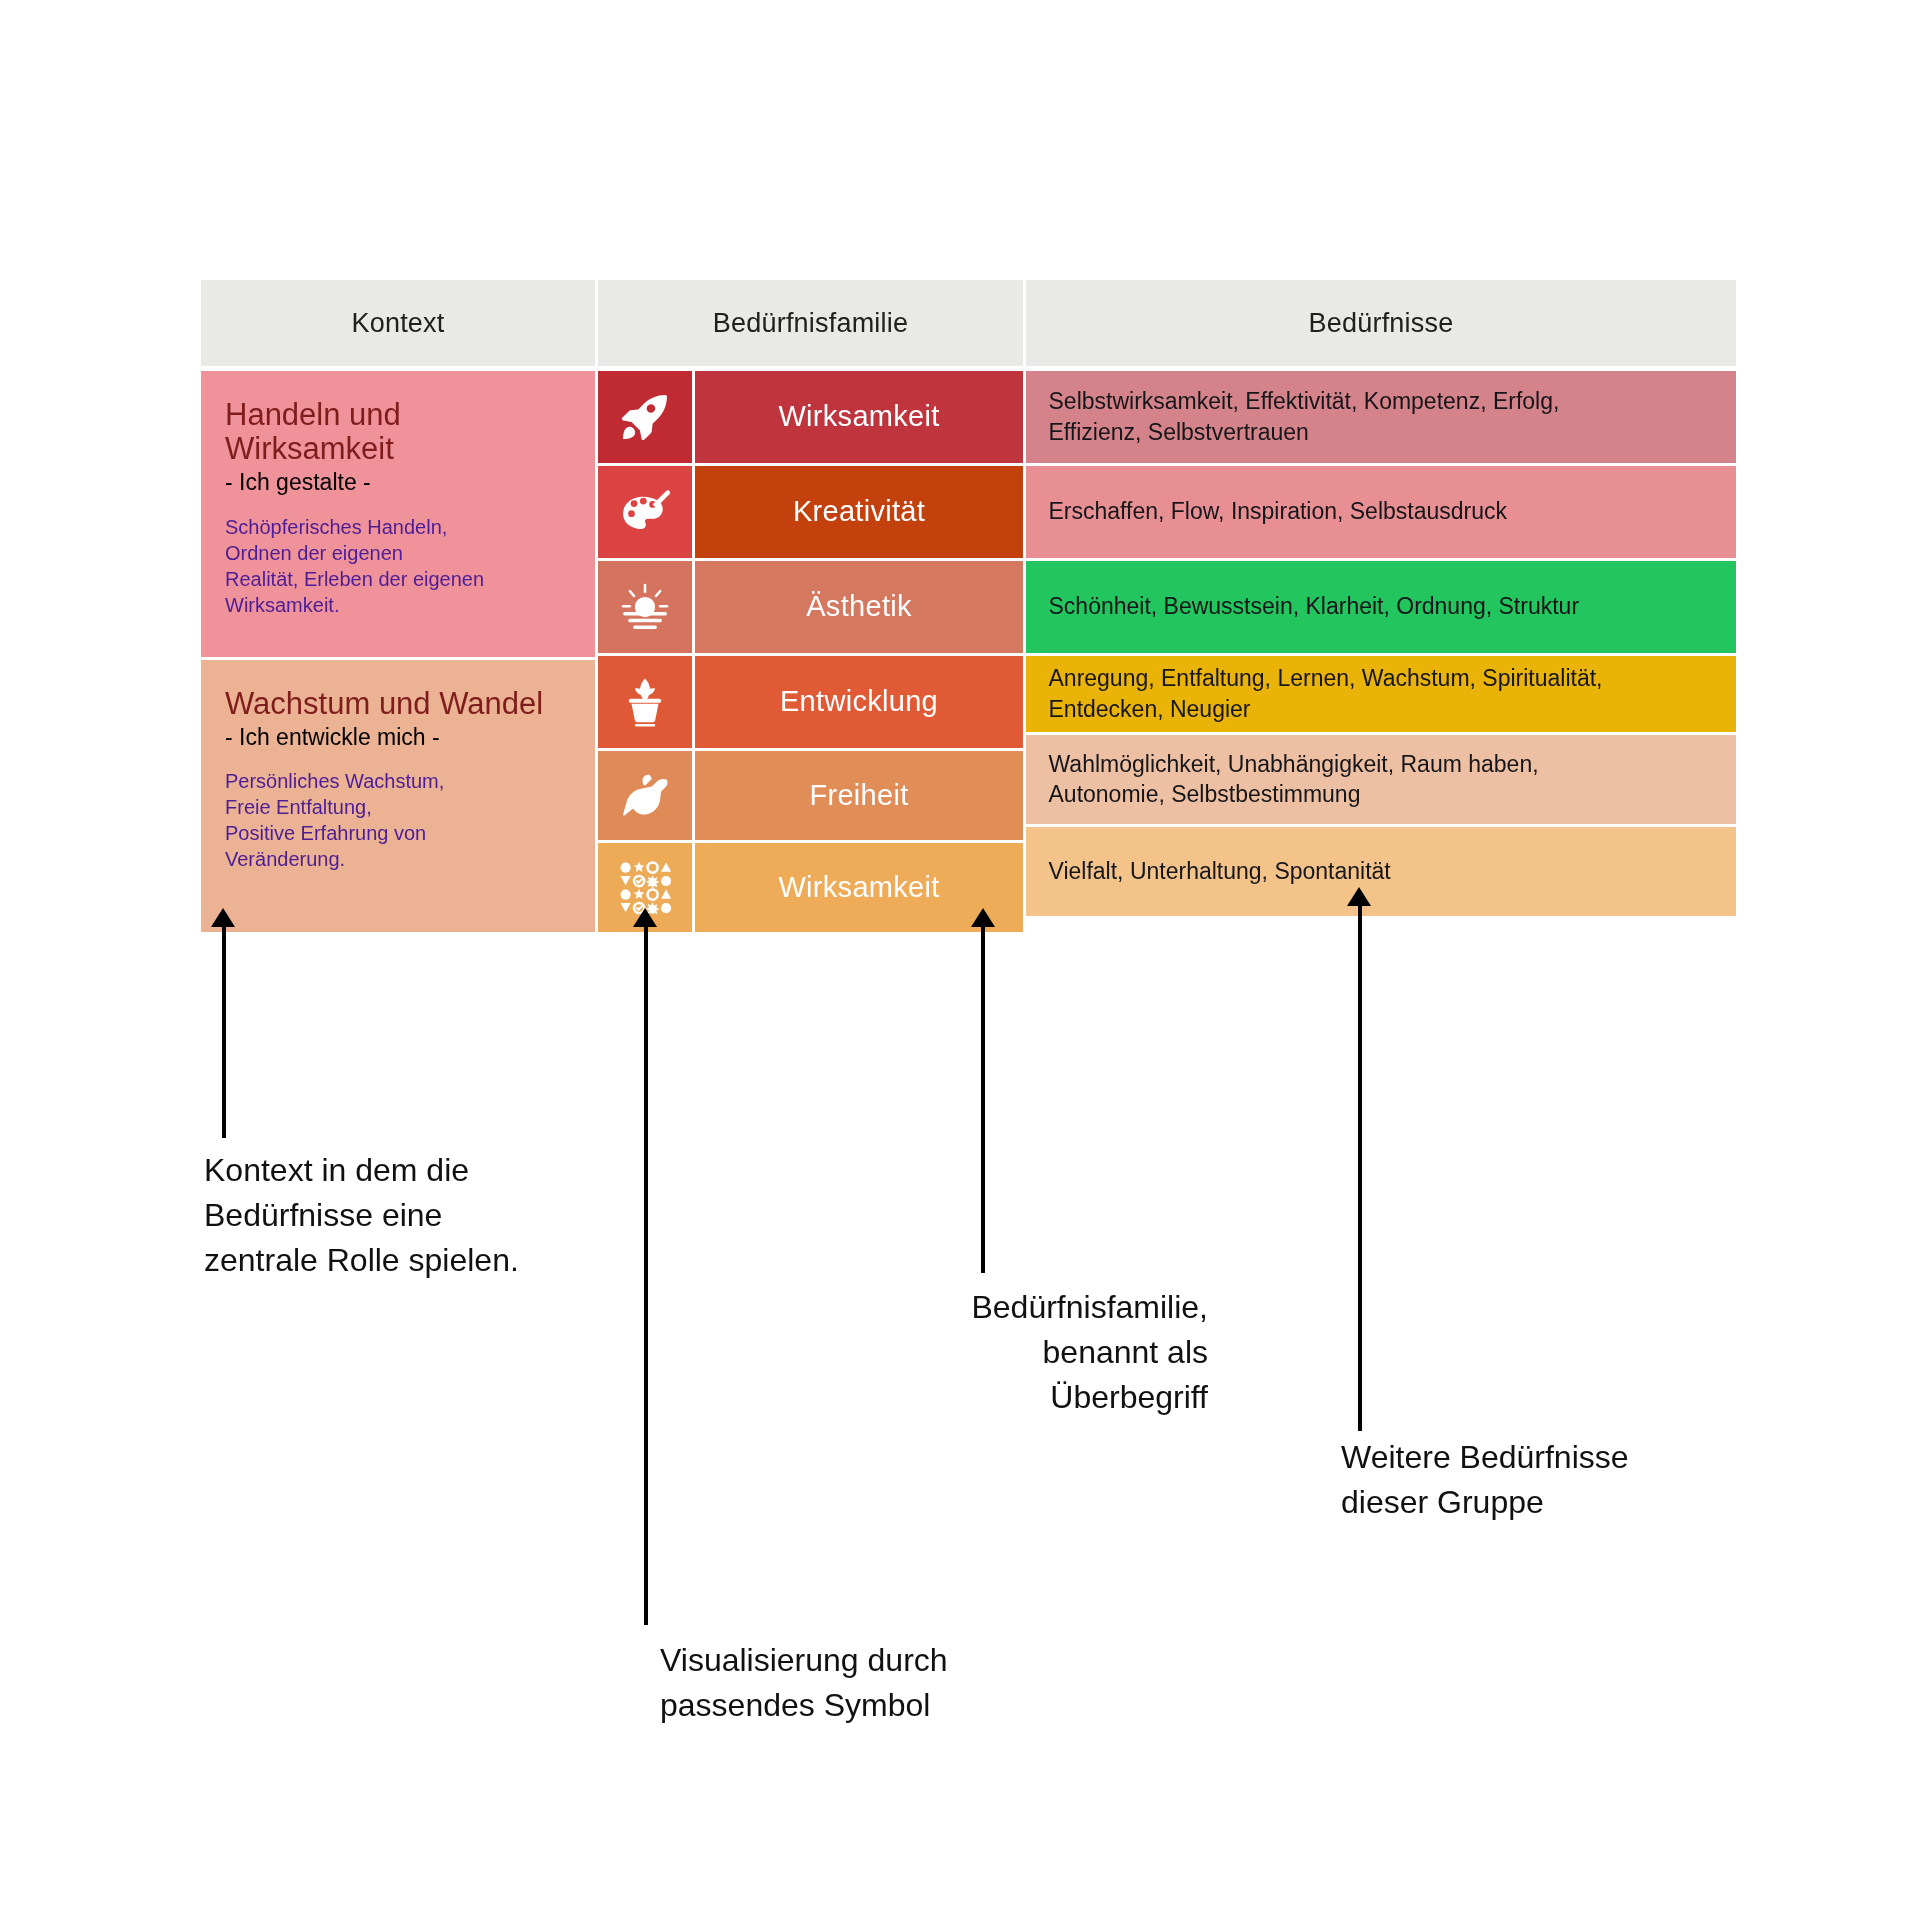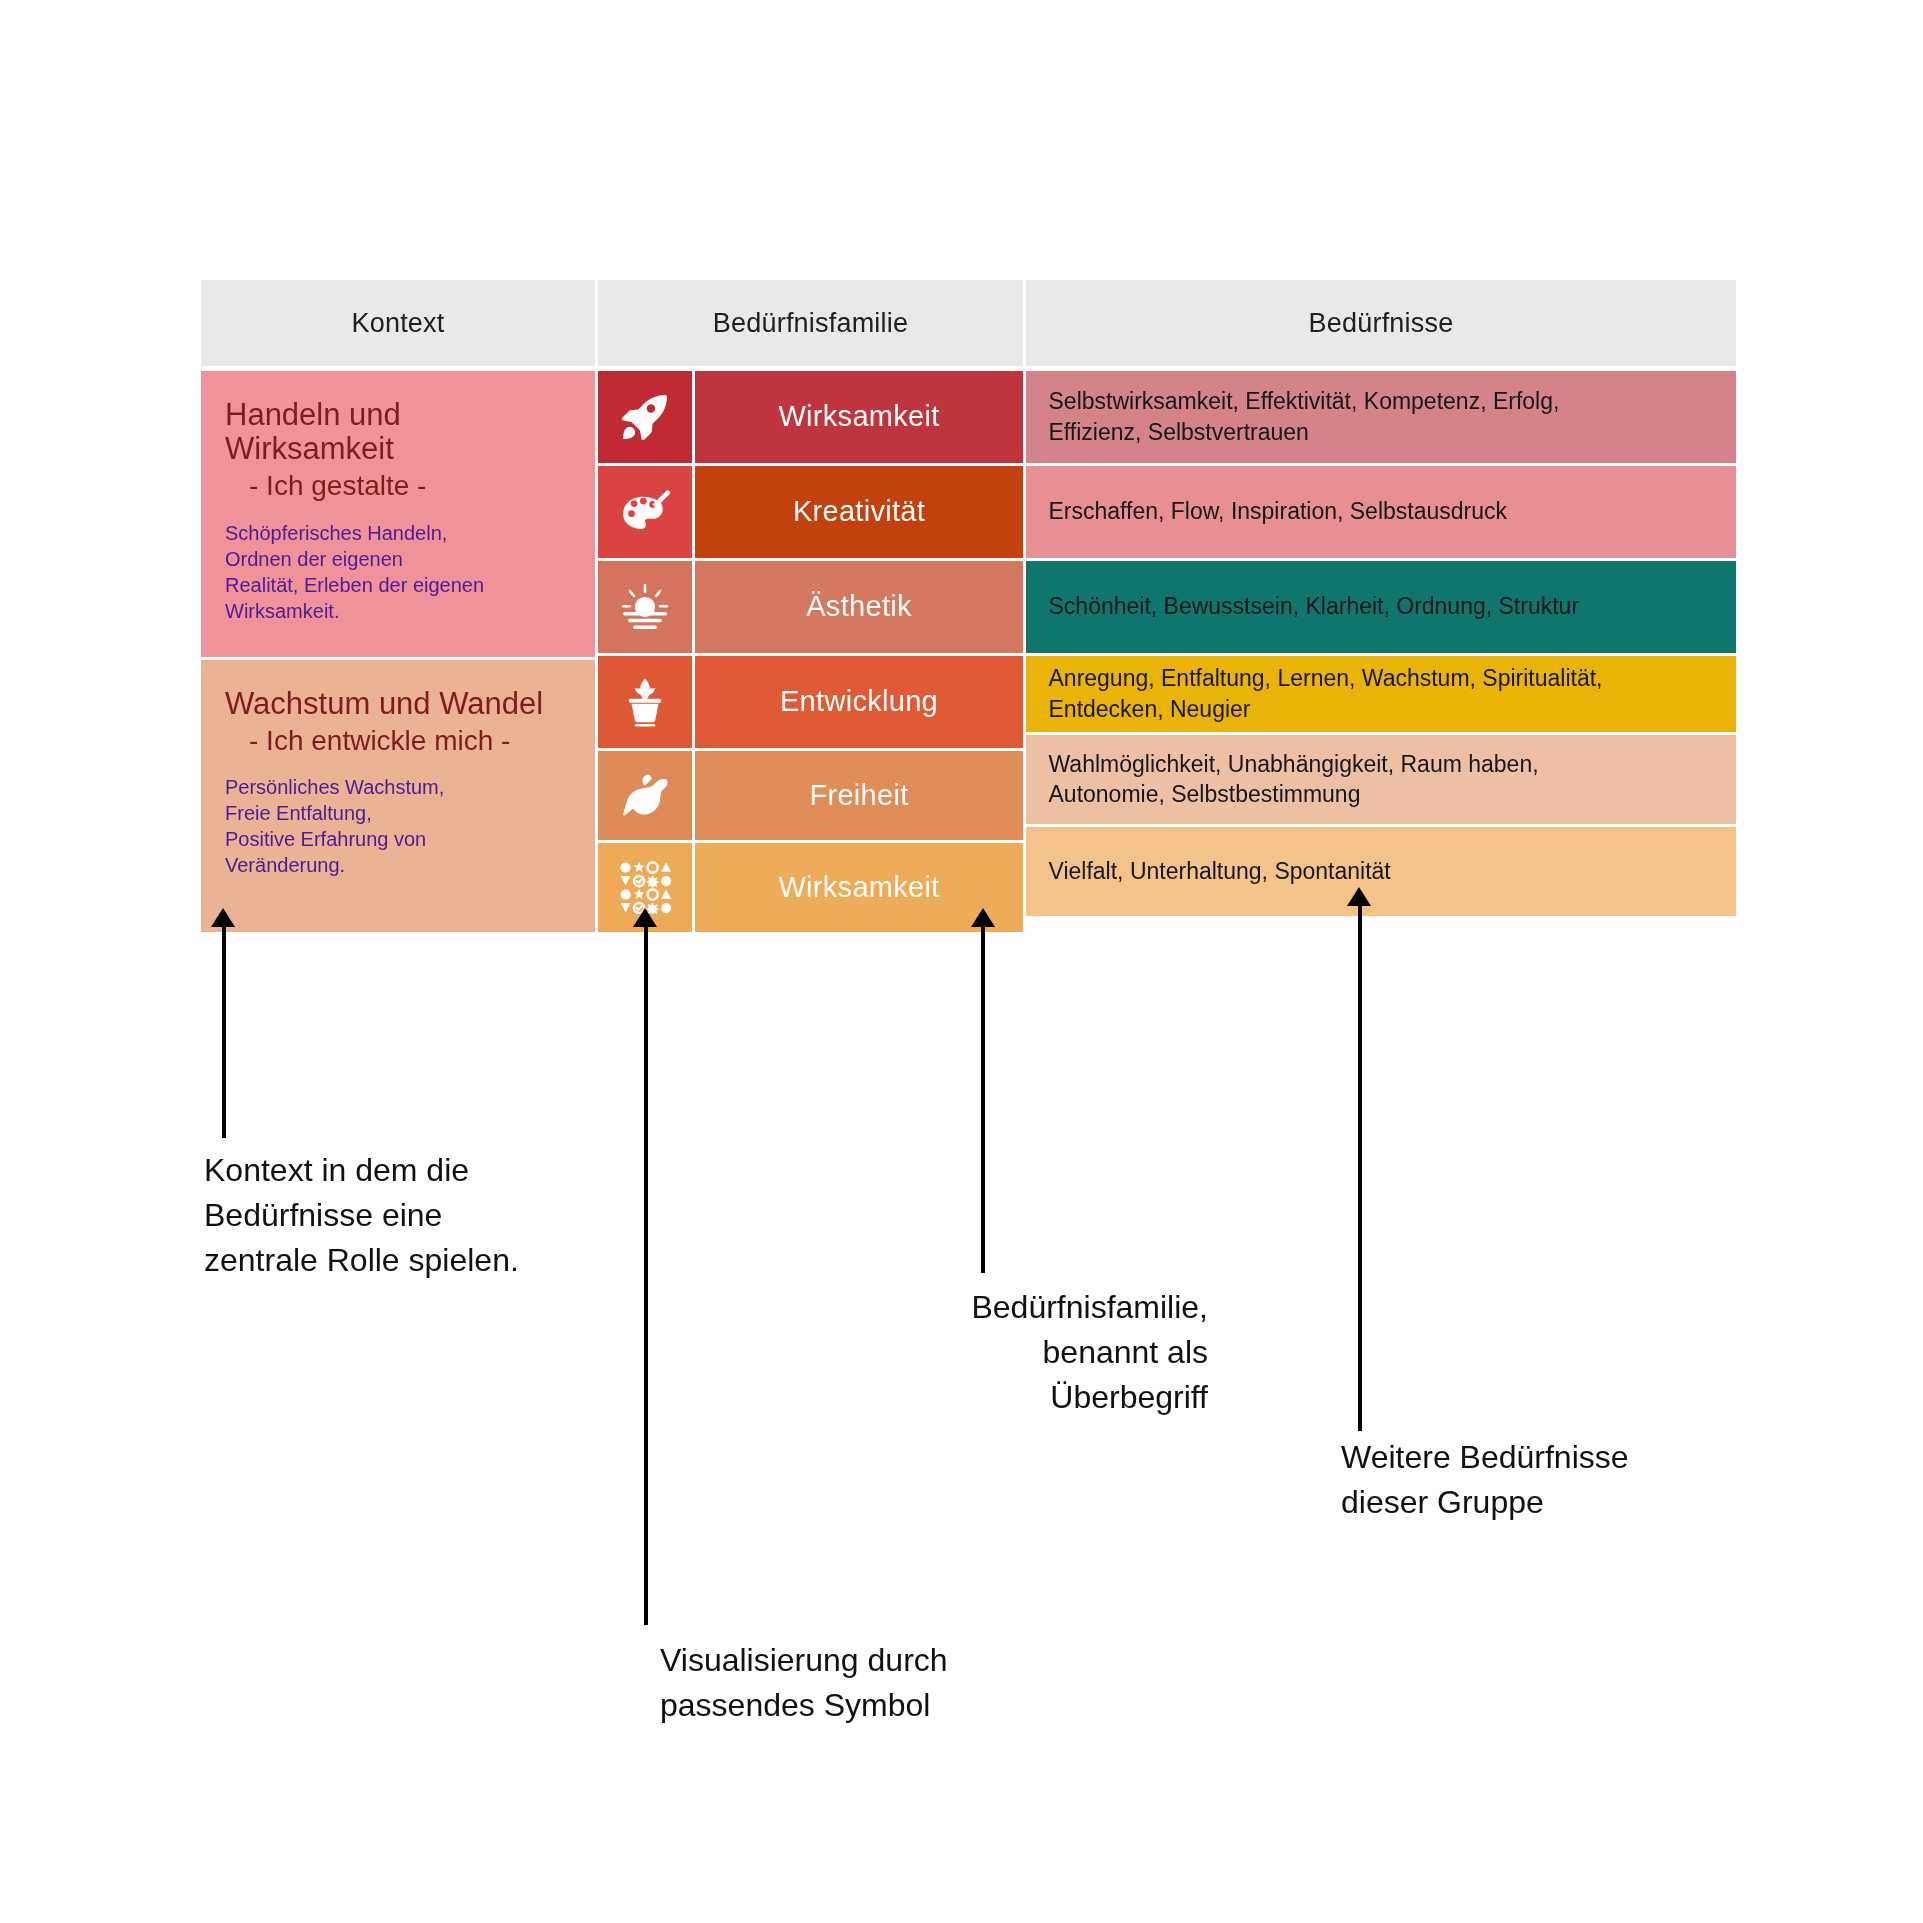--- a/index.html
+++ b/index.html
@@ -50,22 +50,22 @@
     box-sizing:border-box;
   }
   .ctx-cell.c1{height:286px;background:#f0929a;}
   .ctx-cell.c2{height:272px;background:#ebb294;}
   .ctx-title{
     font-size:31px;line-height:1.12;
     color:#7f1d1d;font-weight:400;
     white-space:pre-line;
   }
   .ctx-sub{
-    font-size:28px;line-height:1.25;
-    color:#7f1d1d;margin-top:1.5px;margin-left:24px;
+    font-size:23px;line-height:1.25;
+    color:#000000;margin-top:1.5px;
   }
   .ctx-desc{
     font-size:20px;line-height:1.30;
     color:#4c1d95;margin-top:16.5px;
     white-space:pre-line;
   }
 
   
   .mid-col{width:425px;display:flex;flex-direction:column;gap:3px;}
   .mid-row{display:flex;gap:3px;}
@@ -249,21 +249,21 @@
         </div>
         <div class="fam-box" style="background:#eeac58">Wirksamkeit</div>
       </div>
 
     </div>
 
     <div class="needs-col">
       <div class="needs-cell" style="height:92px;background:#d4838a">Selbstwirksamkeit, Effektivität, Kompetenz, Erfolg,
 Effizienz, Selbstvertrauen</div>
       <div class="needs-cell" style="height:92px;background:#e88f93">Erschaffen, Flow, Inspiration, Selbstausdruck</div>
-      <div class="needs-cell" style="height:92px;background:#0f766e">Schönheit, Bewusstsein, Klarheit, Ordnung, Struktur</div>
+      <div class="needs-cell" style="height:92px;background:#22c55e">Schönheit, Bewusstsein, Klarheit, Ordnung, Struktur</div>
       <div class="needs-cell" style="height:76px;background:#eab308">Anregung, Entfaltung, Lernen, Wachstum, Spiritualität,
 Entdecken, Neugier</div>
       <div class="needs-cell" style="height:89px;background:#eec0a3">Wahlmöglichkeit, Unabhängigkeit, Raum haben,
 Autonomie, Selbstbestimmung</div>
       <div class="needs-cell" style="height:89px;background:#f3c389">Vielfalt, Unterhaltung, Spontanität</div>
     </div>
 
   </div>
 </div>
 

